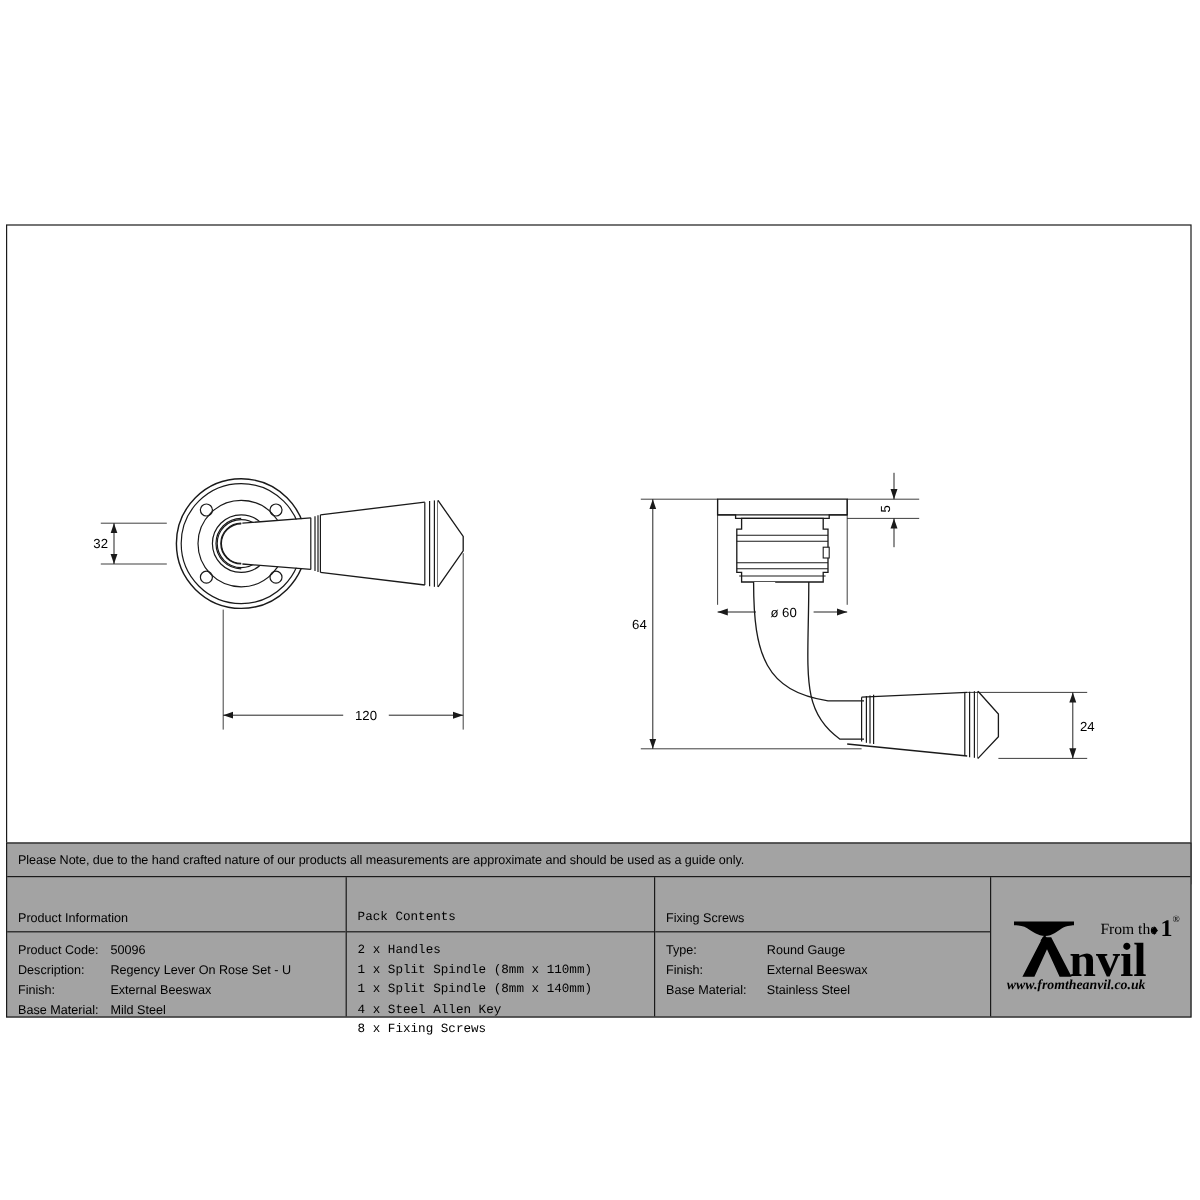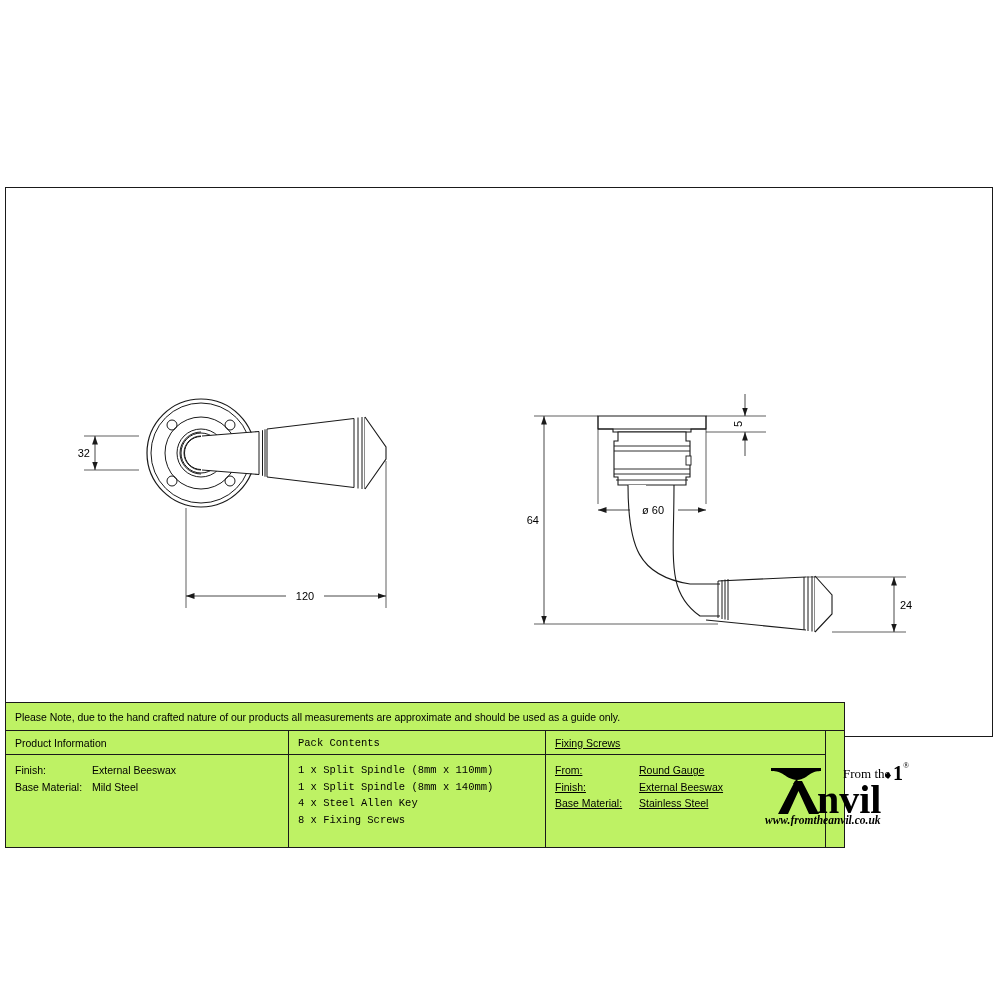--- a/index.html
+++ b/index.html
@@ -35,25 +35,25 @@
     width: 988px;
     height: 550px;
     display: block;
   }
 
   
   #spec-table {
     position: absolute;
     left: 5px;
     top: 702px;
-    width: 840px;
+    width: 988px;
     height: 146px;
     box-sizing: border-box;
     border: 1.5px solid #1a1a1a;
-    background: #bef264;
+    background: #a3a3a3;
   }
   #note-row {
     position: absolute;
     left: 0; top: 0;
     width: 100%;
     height: 28px;
     box-sizing: border-box;
     border-bottom: 1.5px solid #1a1a1a;
     display: flex;
     align-items: center;
@@ -73,31 +73,32 @@
     height: 116px;
     display: flex;
   }
   .col {
     position: relative;
     box-sizing: border-box;
     height: 100%;
   }
   .col.c1 { width: 283px; border-right: 1.5px solid #1a1a1a; }
   .col.c2 { width: 257px; border-right: 1.5px solid #1a1a1a; font-family: Liberation Mono, monospace; }
-  .col.c3 { width: 280px; border-right: 1.5px solid #1a1a1a; text-decoration: underline; }
+  .col.c3 { width: 280px; border-right: 1.5px solid #1a1a1a; }
   .col.c4 { flex: 1 1 auto; }
 
   .col-head {
     height: 24px;
     box-sizing: border-box;
     border-bottom: 1.5px solid #1a1a1a;
     display: flex;
     align-items: center;
     padding-left: 9px;
     font-size: 10.5px;
+    margin-top: 22px;
   }
   .col-body {
     padding: 7px 0 0 9px;
   }
 
   .kv {
     display: flex;
     font-size: 10.5px;
     line-height: 16.5px;
     white-space: nowrap;
@@ -283,45 +284,54 @@
   <div id="note-row">
     <div id="note-text">Please Note, due to the hand crafted nature of our products all measurements are approximate and should be used as a guide only.</div>
   </div>
 
   <div id="cols">
 
     <div class="col c1">
       <div class="col-head">Product Information</div>
       <div class="col-body">
         <div class="kv">
+          <span class="k">Product Code:</span>
+          <span class="v">50096</span>
+        </div>
+        <div class="kv">
+          <span class="k">Description:</span>
+          <span class="v">Regency Lever On Rose Set - U</span>
+        </div>
+        <div class="kv">
           <span class="k">Finish:</span>
           <span class="v">External Beeswax</span>
         </div>
         <div class="kv">
           <span class="k">Base Material:</span>
           <span class="v">Mild Steel</span>
         </div>
       </div>
     </div>
 
     <div class="col c2">
       <div class="col-head">Pack Contents</div>
       <div class="col-body">
+        <div class="li">2 x Handles</div>
         <div class="li">1 x Split Spindle (8mm x 110mm)</div>
         <div class="li">1 x Split Spindle (8mm x 140mm)</div>
         <div class="li">4 x Steel Allen Key</div>
         <div class="li">8 x Fixing Screws</div>
       </div>
     </div>
 
     <div class="col c3">
       <div class="col-head">Fixing Screws</div>
       <div class="col-body">
         <div class="kv">
-          <span class="k">From:</span>
+          <span class="k">Type:</span>
           <span class="v">Round Gauge</span>
         </div>
         <div class="kv">
           <span class="k">Finish:</span>
           <span class="v">External Beeswax</span>
         </div>
         <div class="kv">
           <span class="k">Base Material:</span>
           <span class="v">Stainless Steel</span>
         </div>

